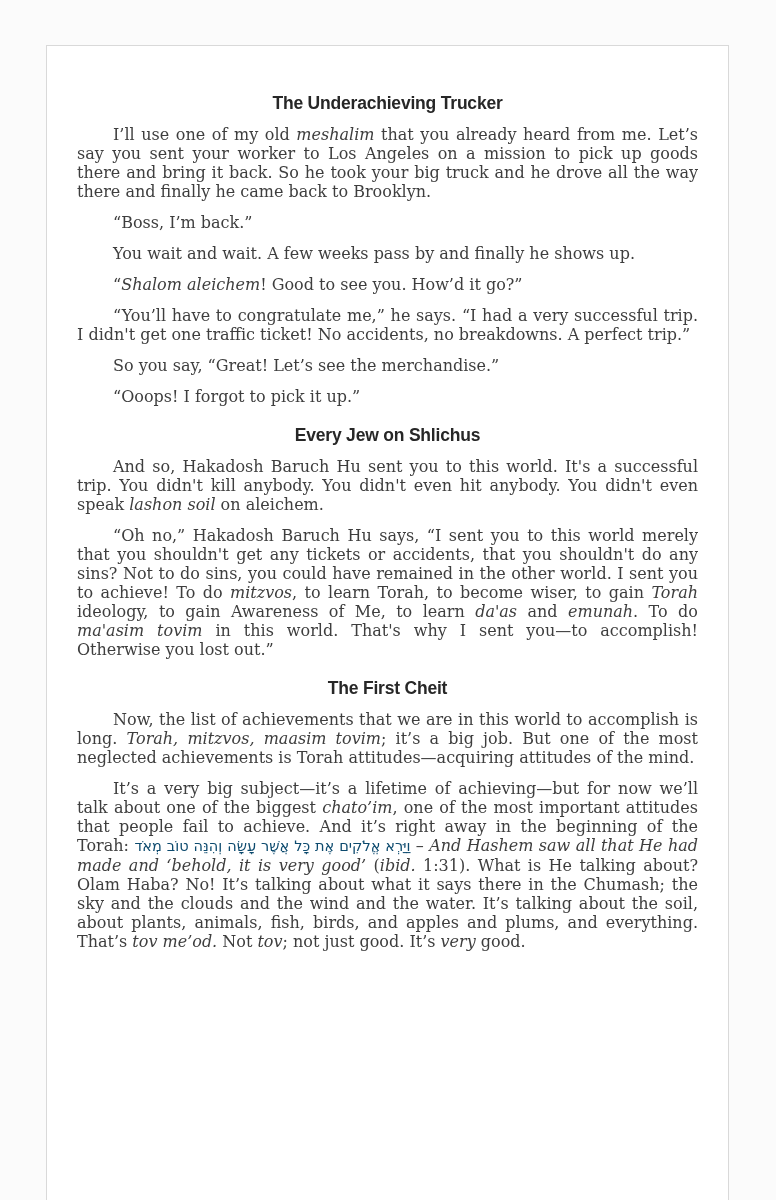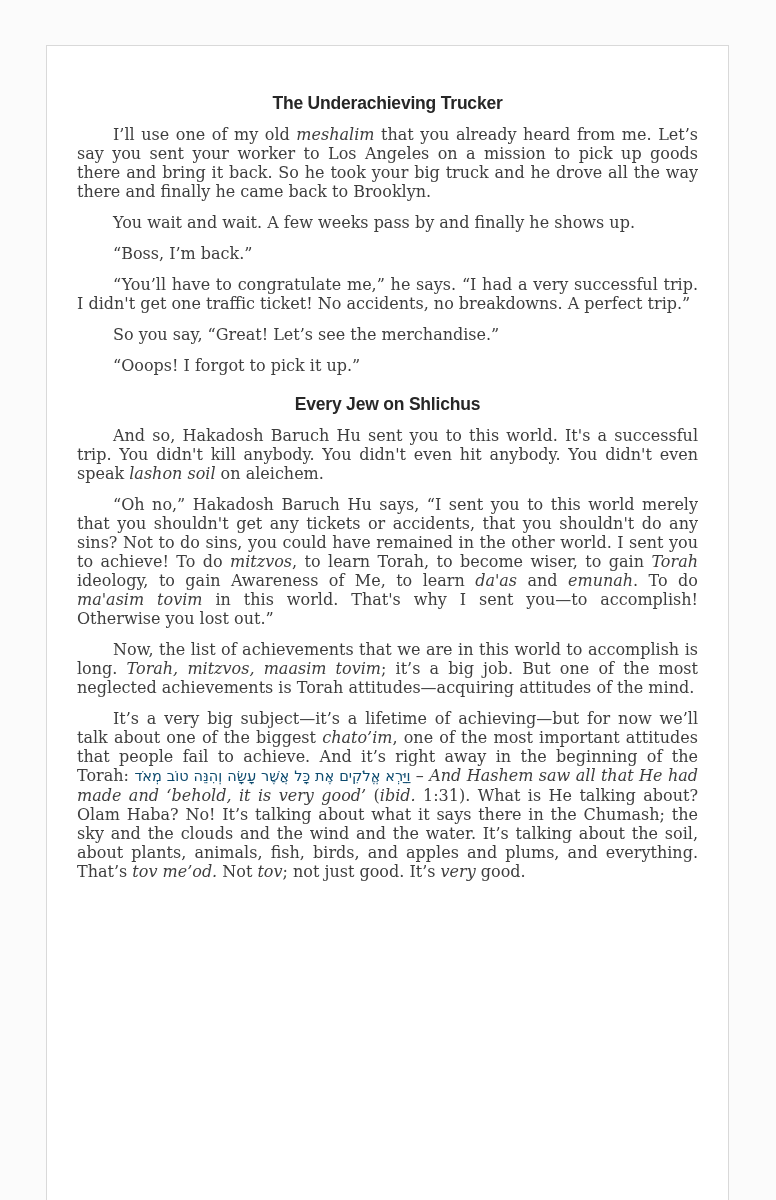--- a/index.html
+++ b/index.html
@@ -50,25 +50,27 @@
     unicode-bidi: embed;
   }
 </style>
 </head>
 <body>
 
 <div class="page-card">
   <div class="doc-body">
       <h2 class="heading">The Underachieving Trucker</h2>
       <p class="para"><span class="normal">I’ll use one of my old </span><span class="italic">meshalim</span><span class="normal"> that you already heard from me. Let’s say you sent your worker to Los Angeles on a mission to pick up goods there and bring it back. So he took your big truck and he drove all the way there and finally he came back to Brooklyn.</span></p>
+      <p class="para"><span class="normal">“Boss, I’m back.”</span></p>
       <p class="para"><span class="normal">You wait and wait. A few weeks pass by and finally he shows up.</span></p>
-      <p class="para"><span class="normal">“Boss, I’m back.”</span></p>
+      <p class="para"><span class="normal">“</span><span class="italic">Shalom aleichem</span><span class="normal">! Good to see you. How’d it go?”</span></p>
       <p class="para"><span class="normal">“You’ll have to congratulate me,” he says. “I had a very successful trip. I didn't get one traffic ticket! No accidents, no breakdowns. A perfect trip.”</span></p>
       <p class="para"><span class="normal">So you say, “Great! Let’s see the merchandise.”</span></p>
       <p class="para"><span class="normal">“Ooops! I forgot to pick it up.”</span></p>
       <h2 class="heading">Every Jew on Shlichus</h2>
       <p class="para"><span class="normal">And so, Hakadosh Baruch Hu sent you to this world. It's a successful trip. You didn't kill anybody. You didn't even hit anybody. You didn't even speak </span><span class="italic">lashon soil</span><span class="normal"> on aleichem.</span></p>
       <p class="para"><span class="normal">“Oh no,” Hakadosh Baruch Hu says, “I sent you to this world merely that you shouldn't get any tickets or accidents, that you shouldn't do any sins? Not to do sins, you could have remained in the other world. I sent you to achieve! To do </span><span class="italic">mitzvos</span><span class="normal">, to learn Torah, to become wiser, to gain </span><span class="italic">Torah</span><span class="normal"> ideology, to gain Awareness of Me, to learn </span><span class="italic">da'as</span><span class="normal"> and </span><span class="italic">emunah</span><span class="normal">. To do </span><span class="italic">ma'asim tovim</span><span class="normal"> in this world. That's why I sent you—to accomplish! Otherwise you lost out.”</span></p>
+      <h2 class="heading">The First Cheit</h2>
       <p class="para"><span class="normal">Now, the list of achievements that we are in this world to accomplish is long. </span><span class="italic">Torah, mitzvos, maasim tovim</span><span class="normal">; it’s a big job. But one of the most neglected achievements is Torah attitudes—acquiring attitudes of the mind.</span></p>
       <p class="para"><span class="normal">It’s a very big subject—it’s a lifetime of achieving—but for now we’ll talk about one of the biggest </span><span class="italic">chato’im</span><span class="normal">, one of the most important attitudes that people fail to achieve. And it’s right away in the beginning of the Torah: </span><span class="hebrew">וַיַּרְא אֱלֹקִים אֶת כָּל אֲשֶׁר עָשָׂה וְהִנֵּה טוֹב מְאֹד</span><span class="normal"> – </span><span class="italic">And Hashem saw all that He had made and ‘behold, it is very good’</span><span class="normal"> (</span><span class="italic">ibid.</span><span class="normal"> 1:31).  What is He talking about?  Olam Haba?  No! It’s talking about what it says there in the Chumash; the sky and the clouds and the wind and the water. It’s talking about the soil, about plants, animals, fish, birds, and apples and plums, and everything. That’s </span><span class="italic">tov me’od.</span><span class="normal"> Not </span><span class="italic">tov</span><span class="normal">; not just good.  It’s </span><span class="italic">very</span><span class="normal"> good.</span></p>
     </div>
 
 </div>
 
 </body></html>

